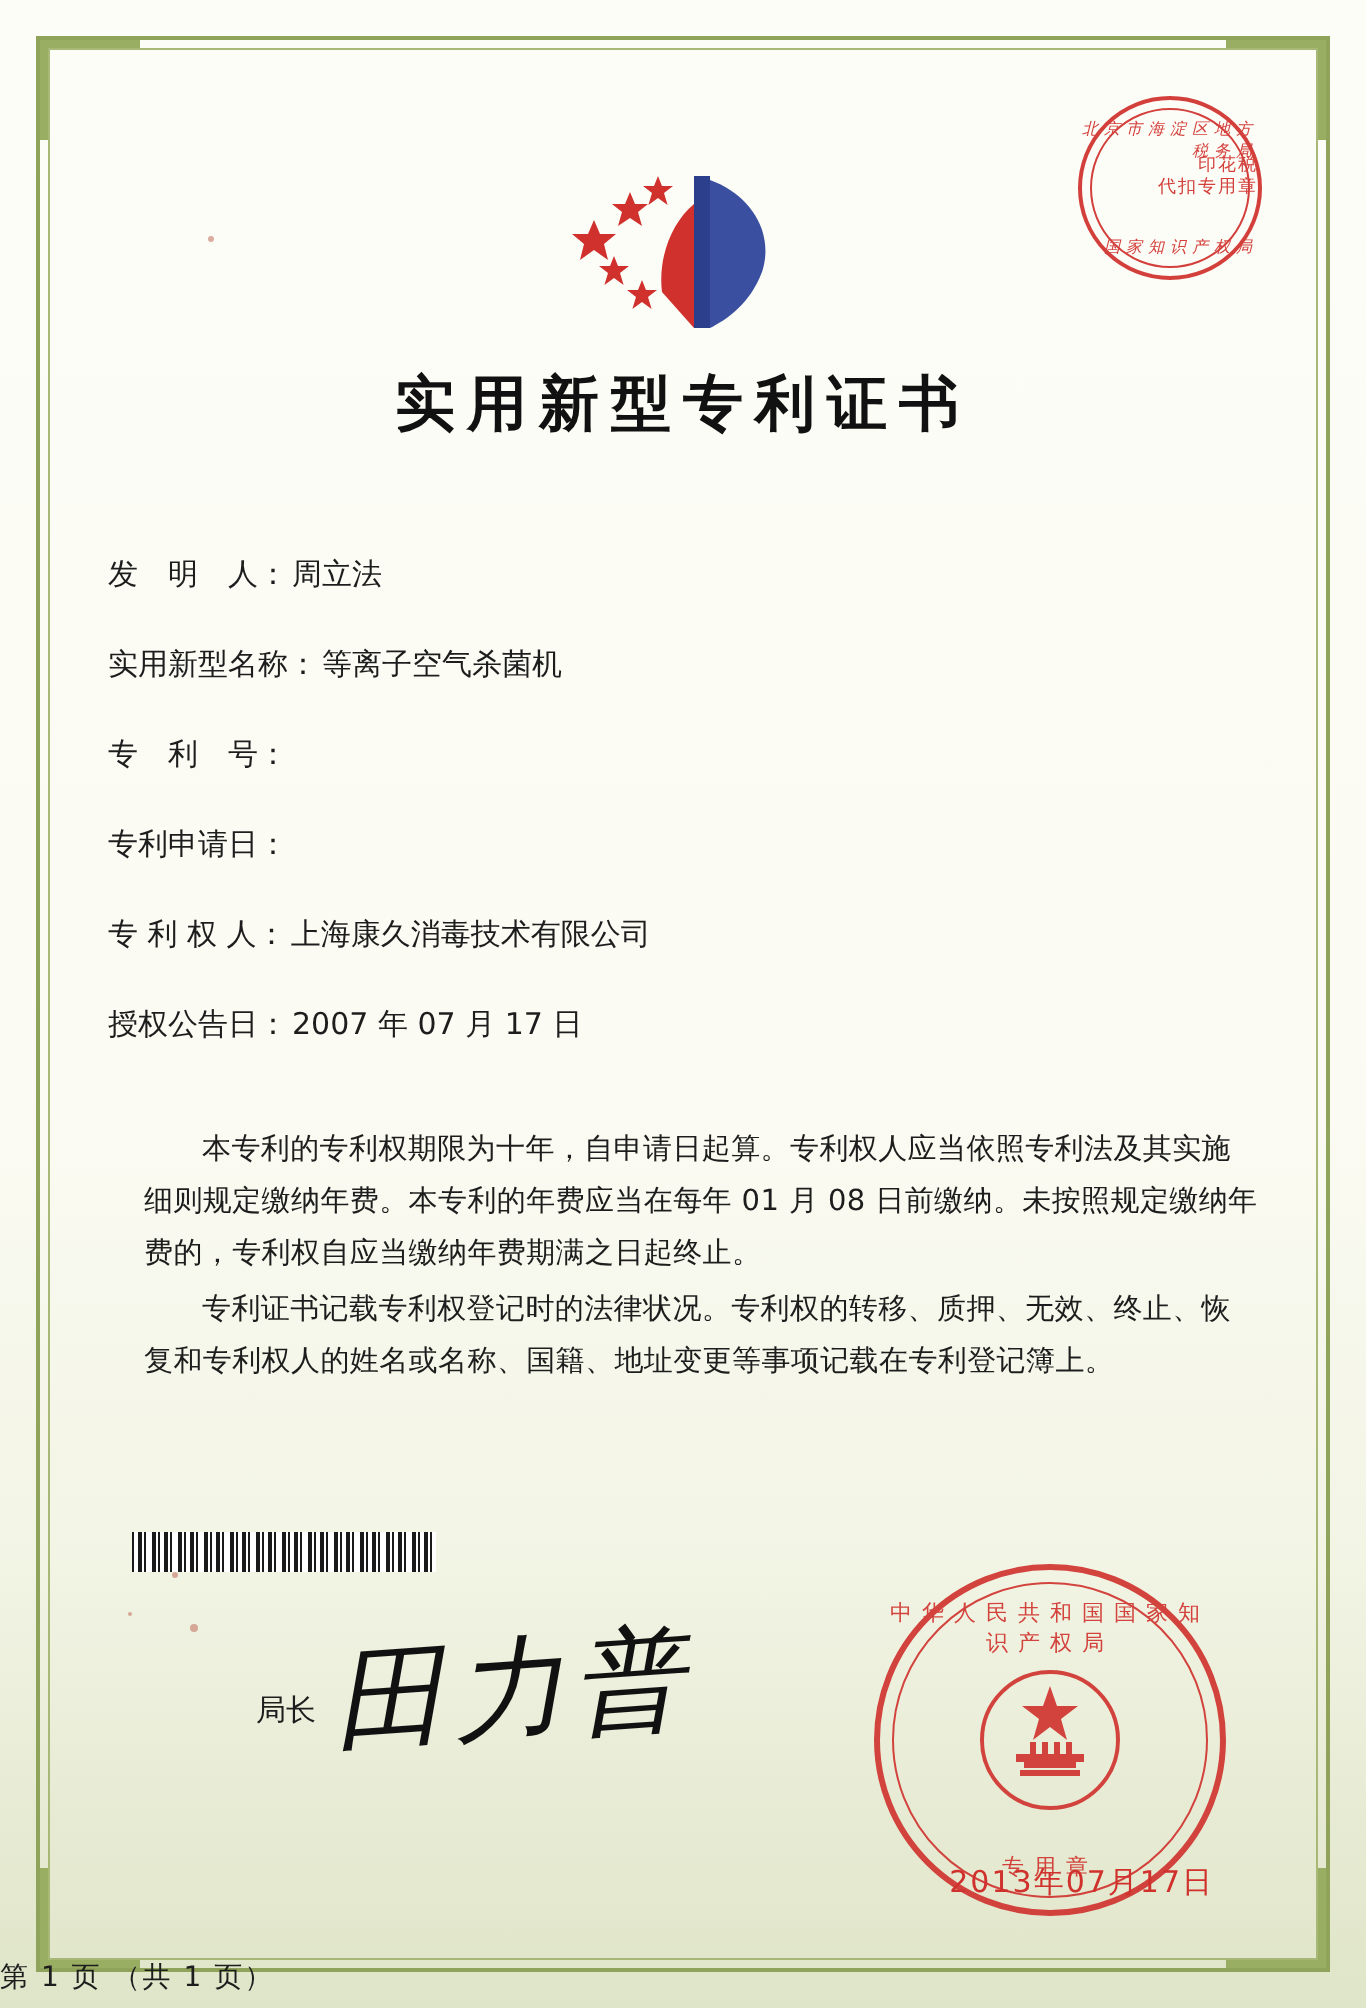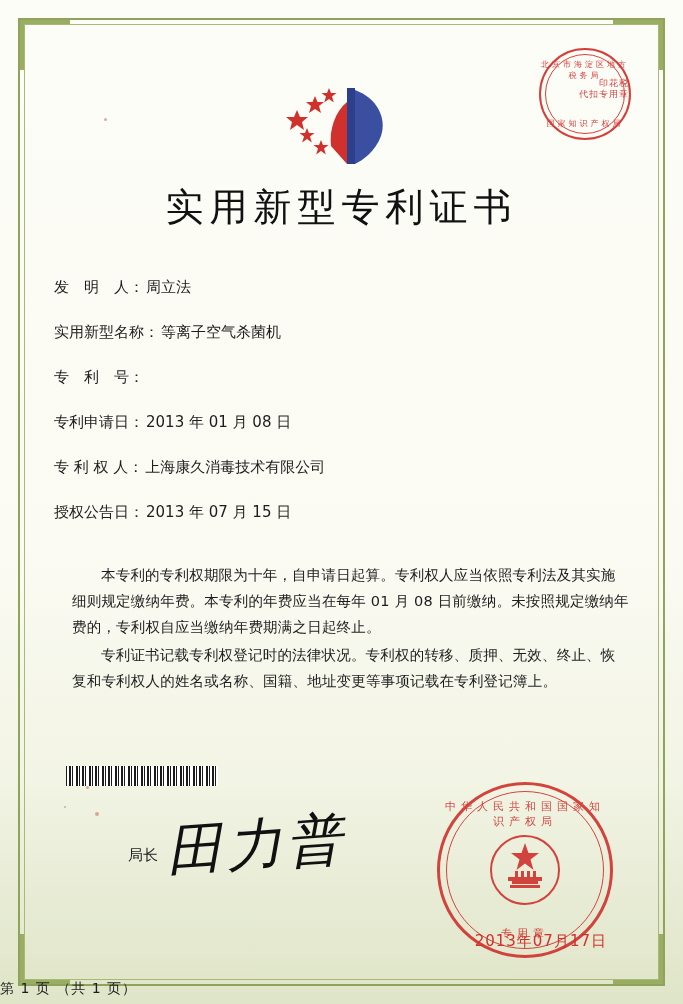--- a/index.html
+++ b/index.html
@@ -98,36 +98,37 @@
     left: 0; right: 0; top: 28px;
     text-align: right;
     font-size: 9px;
     line-height: 11px;
     font-family: "DejaVu Sans", sans-serif;
     letter-spacing: 1px;
   }
   .seal-top .arc {
     position: absolute;
     left: 0; right: 0;
-    text-align: center;
+    text-align: right;
     font-size: 8px;
     font-family: "DejaVu Sans", sans-serif;
     letter-spacing: 3px;
+    font-style: italic;
   }
   .seal-top .arc.up { top: 9px; }
   .seal-top .arc.down { bottom: 9px; }
 
   .doc-title {
     position: absolute;
     left: 0;
     right: 0;
     top: 136px;
     text-align: center;
-    font-size: 38px;
-    font-weight: normal;
+    font-size: 30px;
+    font-weight: bold;
     letter-spacing: 6px;
     color: #111;
     font-family: "DejaVu Sans", sans-serif;
   }
 
   .fields {
     position: absolute;
     left: 6px;
     right: 0;
     top: 232px;
@@ -325,29 +326,28 @@
       </div>
       <div class="field-row">
         <span class="field-label">实用新型名称：</span>
         <span class="field-value">等离子空气杀菌机</span>
       </div>
       <div class="field-row">
         <span class="field-label">专　利　号：</span>
       </div>
       <div class="field-row">
         <span class="field-label">专利申请日：</span>
-        <span class="field-value">2013 年 01 月 08 日</span>
       </div>
       <div class="field-row">
         <span class="field-label">专 利 权 人：</span>
         <span class="field-value">上海康久消毒技术有限公司</span>
       </div>
       <div class="field-row">
         <span class="field-label">授权公告日：</span>
-        <span class="field-value">2013 年 07 月 15 日</span>
+        <span class="field-value">2007 年 07 月 17 日</span>
       </div>
     </div>
 
     <div class="paragraphs">
       <p>本专利的专利权期限为十年，自申请日起算。专利权人应当依照专利法及其实施细则规定缴纳年费。本专利的年费应当在每年 01 月 08 日前缴纳。未按照规定缴纳年费的，专利权自应当缴纳年费期满之日起终止。</p>
       <p>专利证书记载专利权登记时的法律状况。专利权的转移、质押、无效、终止、恢复和专利权人的姓名或名称、国籍、地址变更等事项记载在专利登记簿上。</p>
     </div>
 
     <div class="barcode"></div>
 

